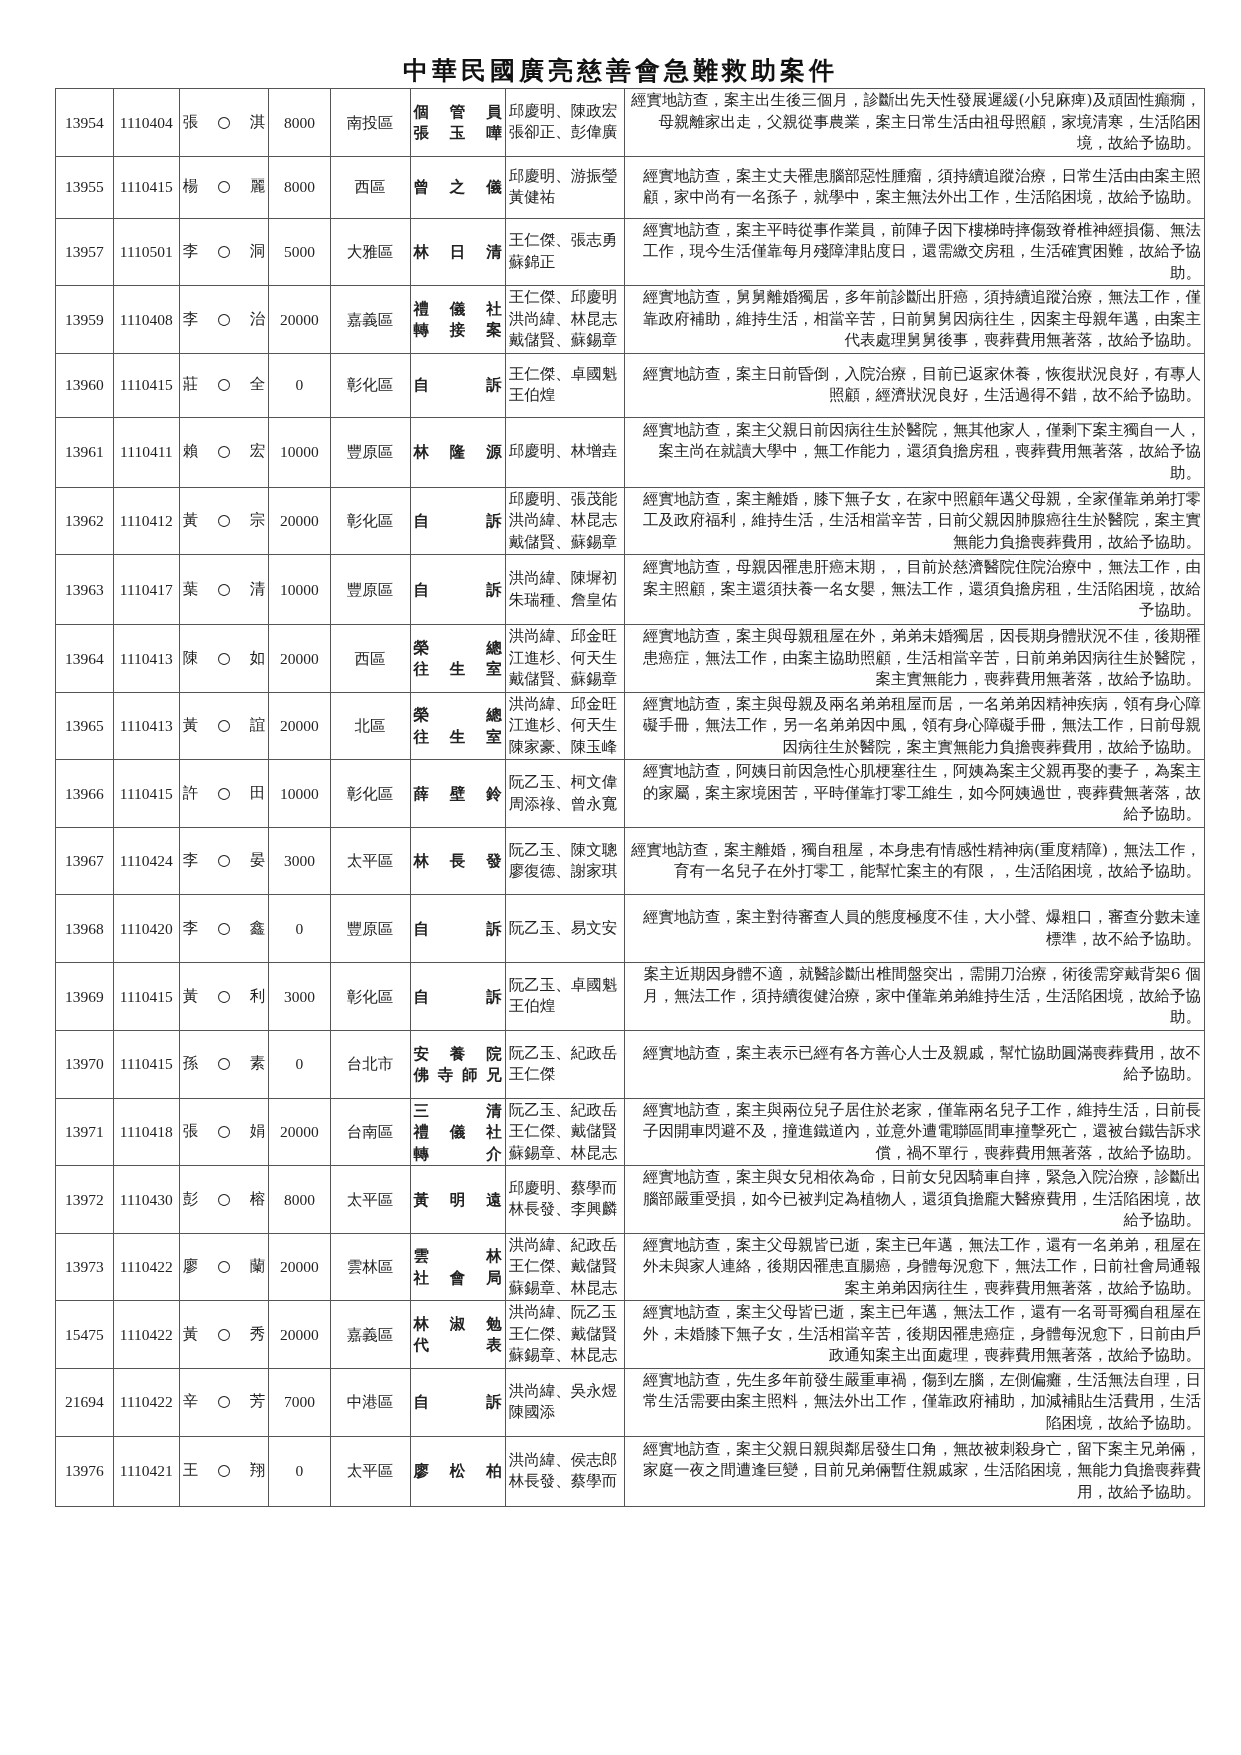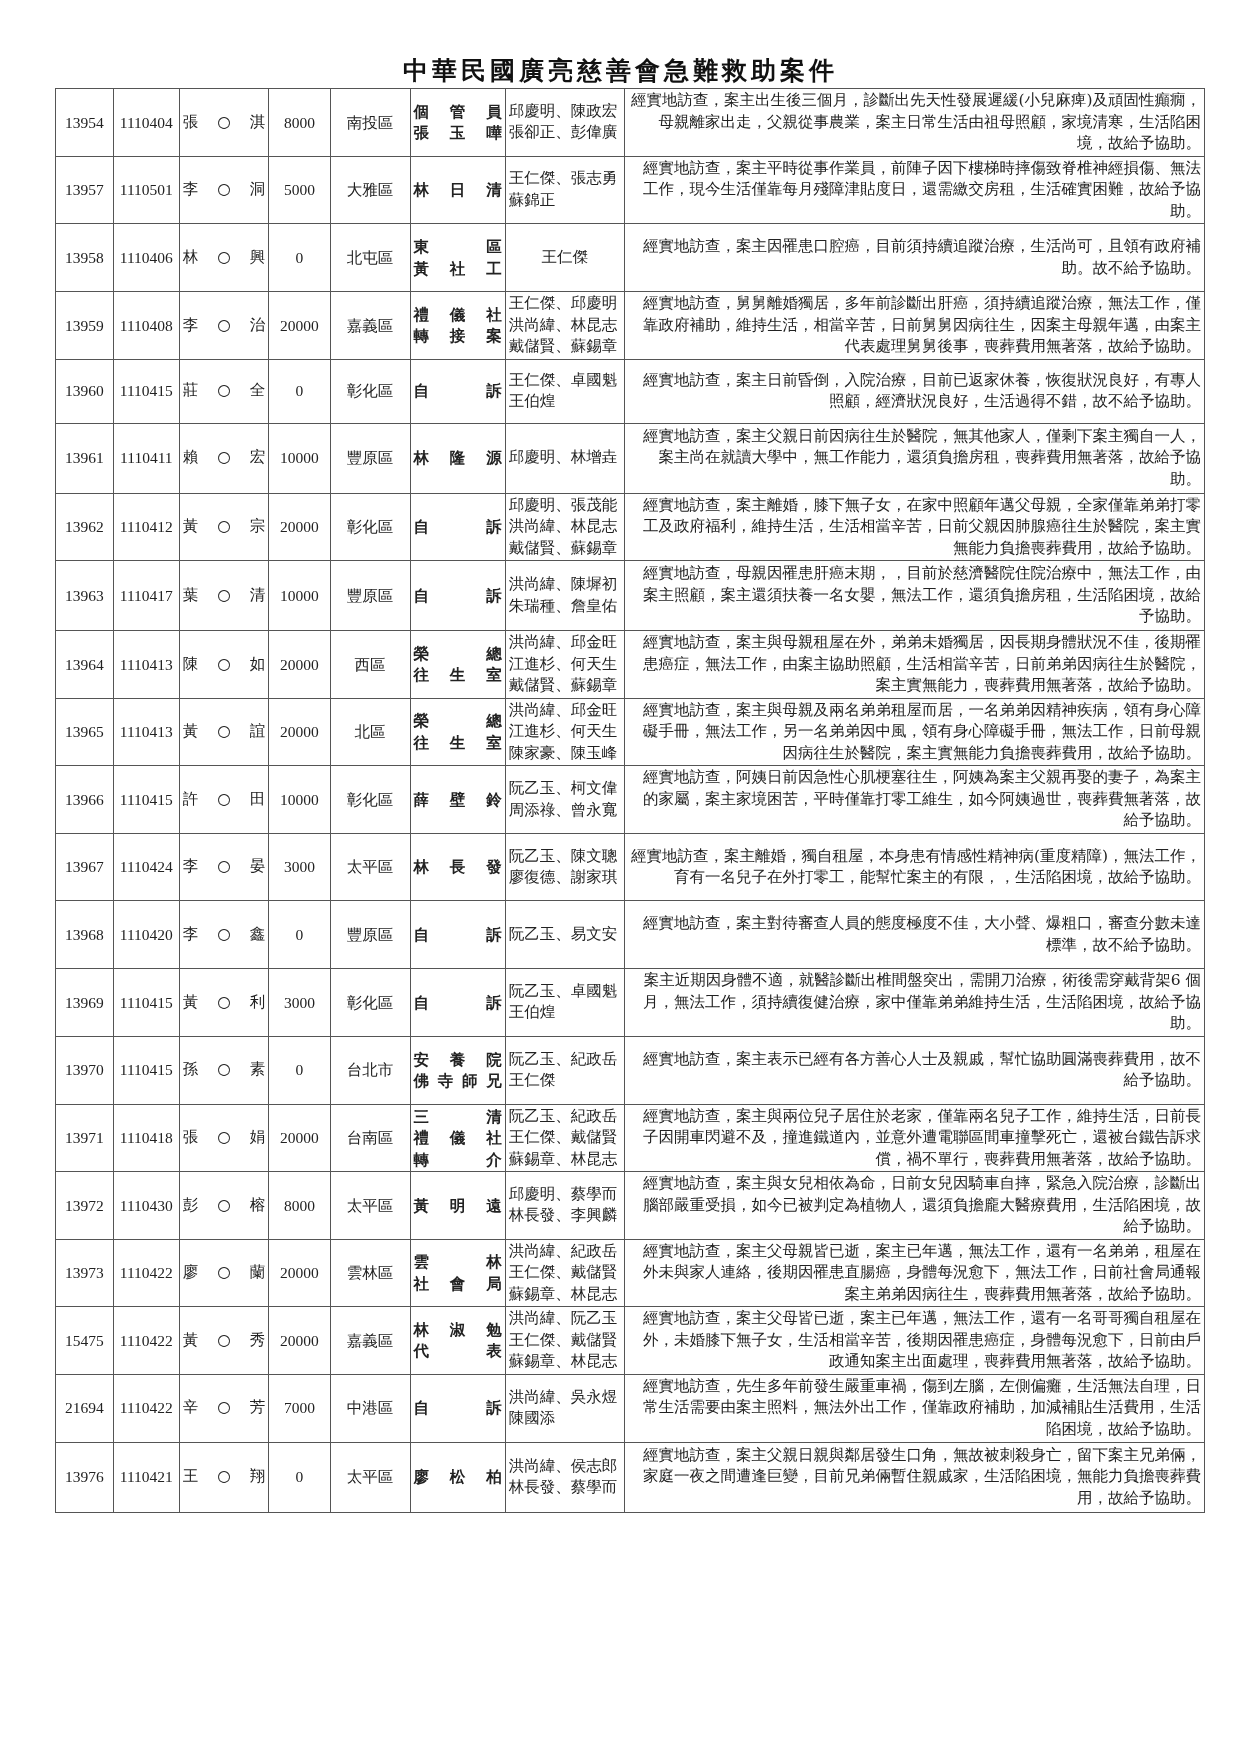--- a/index.html
+++ b/index.html
@@ -42,49 +42,49 @@
         <td class="c-ref">
           <span class="ref-line">個管員</span>
           <span class="ref-line">張玉嘩</span>
         </td>
         <td class="c-vis">
           <span class="vis-line">邱慶明、陳政宏</span>
           <span class="vis-line">張卻正、彭偉廣</span>
         </td>
         <td class="c-desc">經實地訪查，案主出生後三個月，診斷出先天性發展遲緩(小兒麻痺)及頑固性癲癇，母親離家出走，父親從事農業，案主日常生活由祖母照顧，家境清寒，生活陷困境，故給予協助。</td>
       </tr>
+      <tr style="height: 62px;">
+        <td class="c-id">13955</td>
+        <td class="c-date">1110415</td>
+        <td class="c-name">楊 ○ 麗</td>
+        <td class="c-amt">8000</td>
+        <td class="c-area">西區</td>
+        <td class="c-ref">
+          <span class="ref-line">曾之儀</span>
+        </td>
+        <td class="c-vis">
+          <span class="vis-line">邱慶明、游振瑩</span>
+          <span class="vis-line">黃健祐</span>
+        </td>
+        <td class="c-desc">經實地訪查，案主丈夫罹患腦部惡性腫瘤，須持續追蹤治療，日常生活由由案主照顧，家中尚有一名孫子，就學中，案主無法外出工作，生活陷困境，故給予協助。</td>
+      </tr>
       <tr style="height: 67px;">
         <td class="c-id">13957</td>
         <td class="c-date">1110501</td>
         <td class="c-name">李 ○ 洞</td>
         <td class="c-amt">5000</td>
         <td class="c-area">大雅區</td>
         <td class="c-ref">
           <span class="ref-line">林日清</span>
         </td>
         <td class="c-vis">
           <span class="vis-line">王仁傑、張志勇</span>
           <span class="vis-line">蘇錦正</span>
         </td>
         <td class="c-desc">經實地訪查，案主平時從事作業員，前陣子因下樓梯時摔傷致脊椎神經損傷、無法工作，現今生活僅靠每月殘障津貼度日，還需繳交房租，生活確實困難，故給予協助。</td>
-      </tr>
-      <tr style="height: 68px;">
-        <td class="c-id">13958</td>
-        <td class="c-date">1110406</td>
-        <td class="c-name">林 ○ 興</td>
-        <td class="c-amt">0</td>
-        <td class="c-area">北屯區</td>
-        <td class="c-ref">
-          <span class="ref-line">東　區</span>
-          <span class="ref-line">黃社工</span>
-        </td>
-        <td class="c-vis center">
-          <span class="vis-line">王仁傑</span>
-        </td>
-        <td class="c-desc">經實地訪查，案主因罹患口腔癌，目前須持續追蹤治療，生活尚可，且領有政府補助。故不給予協助。</td>
       </tr>
       <tr style="height: 66px;">
         <td class="c-id">13959</td>
         <td class="c-date">1110408</td>
         <td class="c-name">李 ○ 治</td>
         <td class="c-amt">20000</td>
         <td class="c-area">嘉義區</td>
         <td class="c-ref">
           <span class="ref-line">禮儀社</span>
           <span class="ref-line">轉接案</span>

